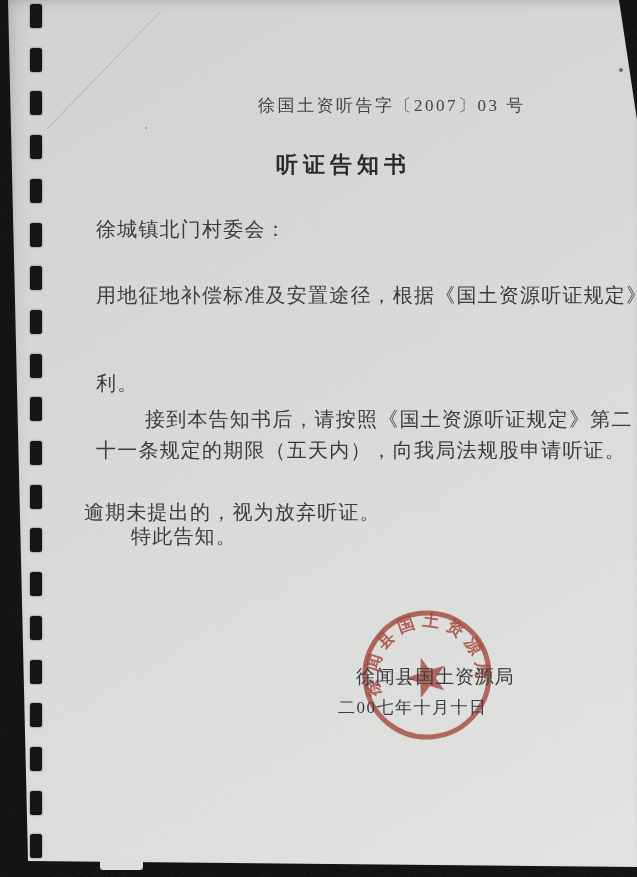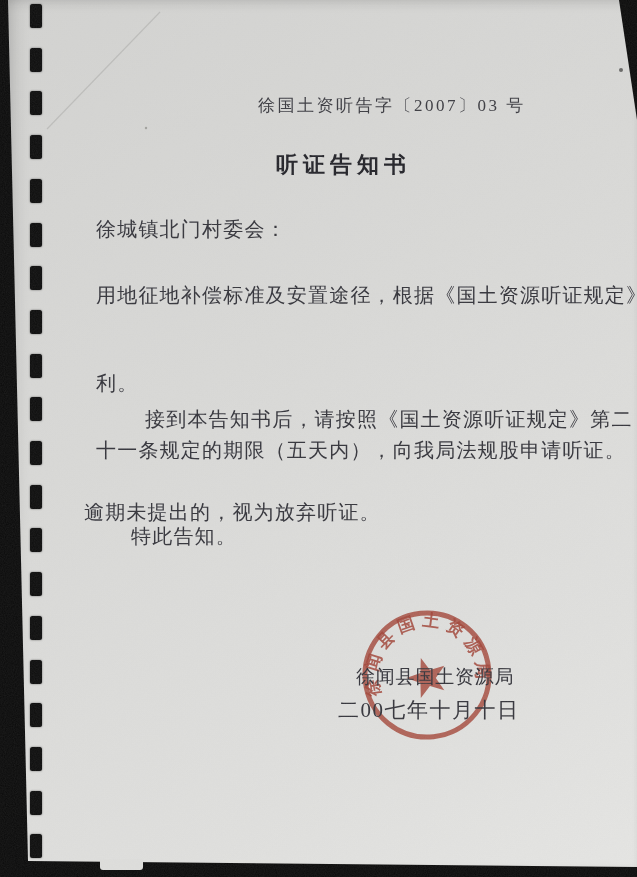--- a/index.html
+++ b/index.html
@@ -50,21 +50,21 @@
   .bl2{left:96px;top:285px;}
   .bl3{left:96px;top:315px;}
   .bl4{left:96px;top:345px;}
   .bl5{left:96px;top:373px;}
   .bl6{left:145px;top:409px;}
   .bl7{left:96px;top:440px;}
   .bl8{left:84px;top:470px;margin-top:32px;}
   .bl9{left:131px;top:526px;}
 
   .sig-org{left:356px;top:664px;font-size:19px;letter-spacing:0.8px;z-index:3;}
-  .sig-date{left:338px;top:696px;font-size:21px;letter-spacing:1.5px;z-index:3;}
+  .sig-date{left:338px;top:696px;font-size:17px;letter-spacing:1.5px;z-index:3;}
 
   .seal{
     position:absolute;left:357px;top:605px;width:140px;height:140px;z-index:2;
     mix-blend-mode:multiply;opacity:.9;
     transform:rotate(-6deg);
   }
 
   
   .artifacts{position:absolute;left:0;top:0;z-index:4;pointer-events:none;}
   .noise{position:absolute;left:0;top:0;z-index:5;pointer-events:none;opacity:.5;}

